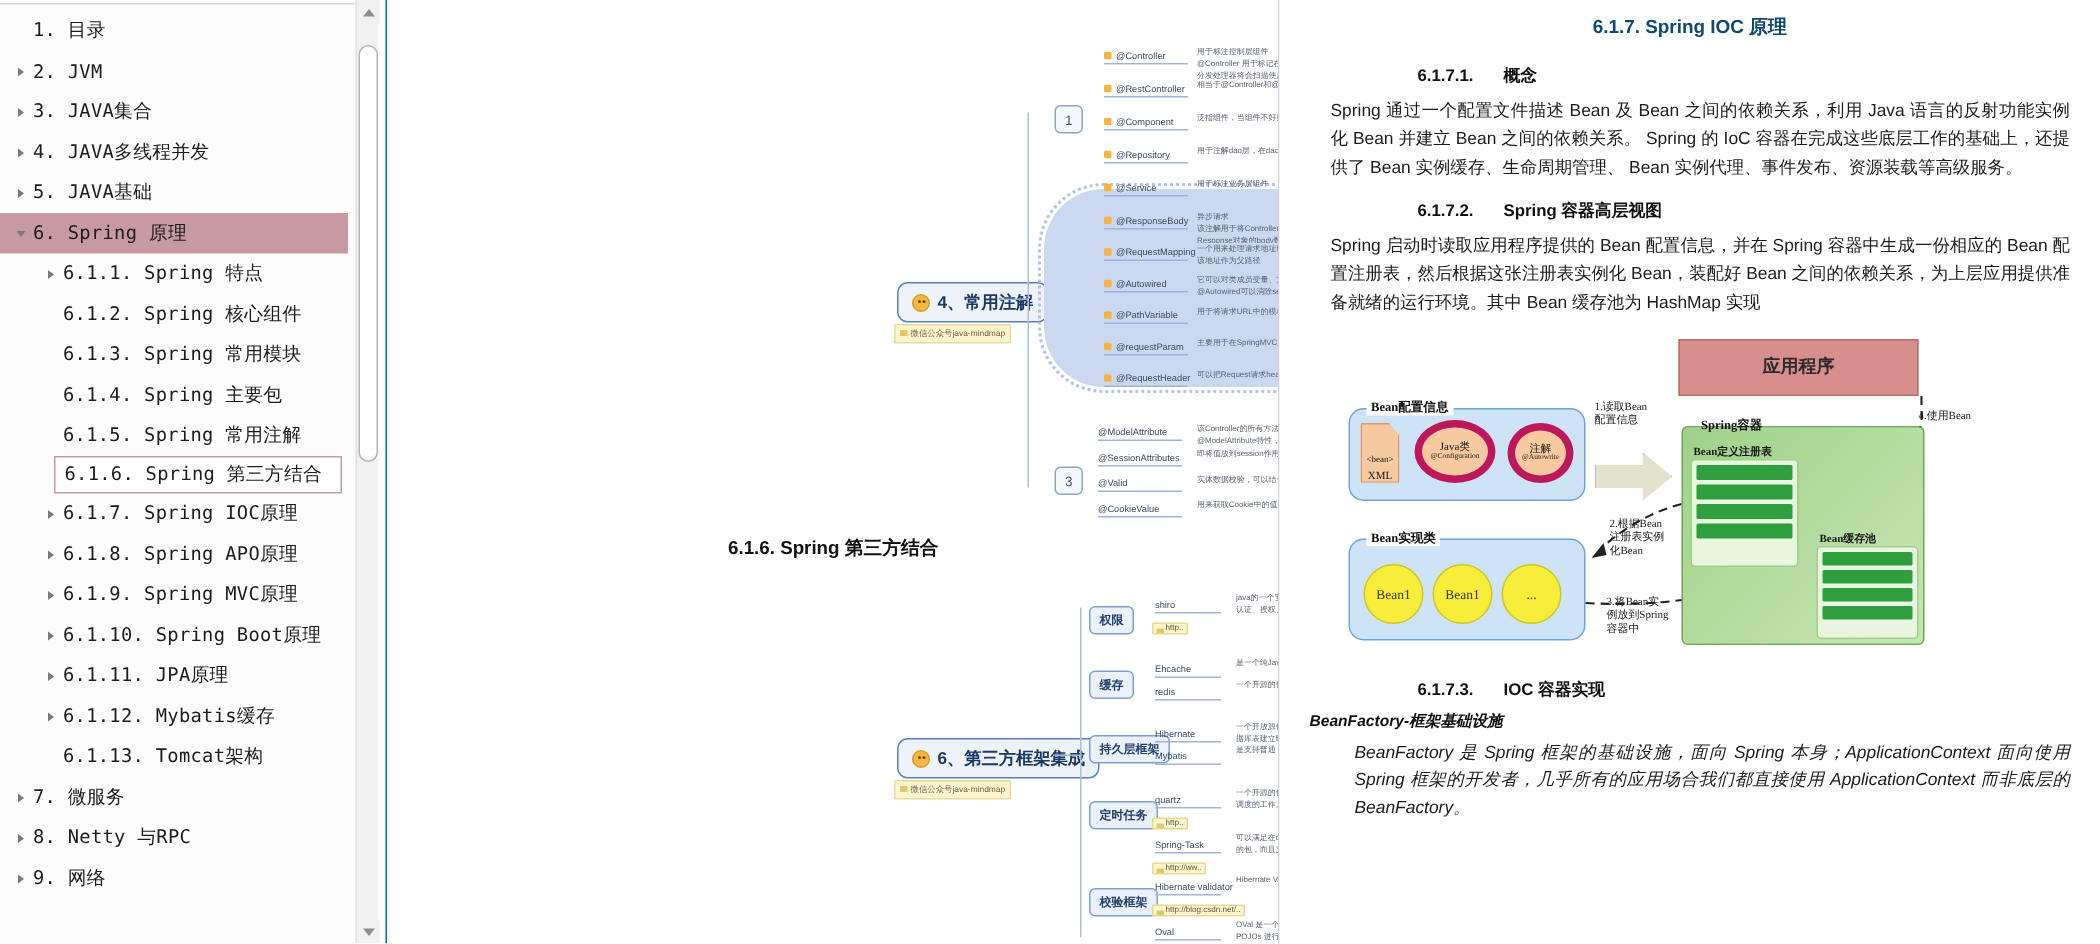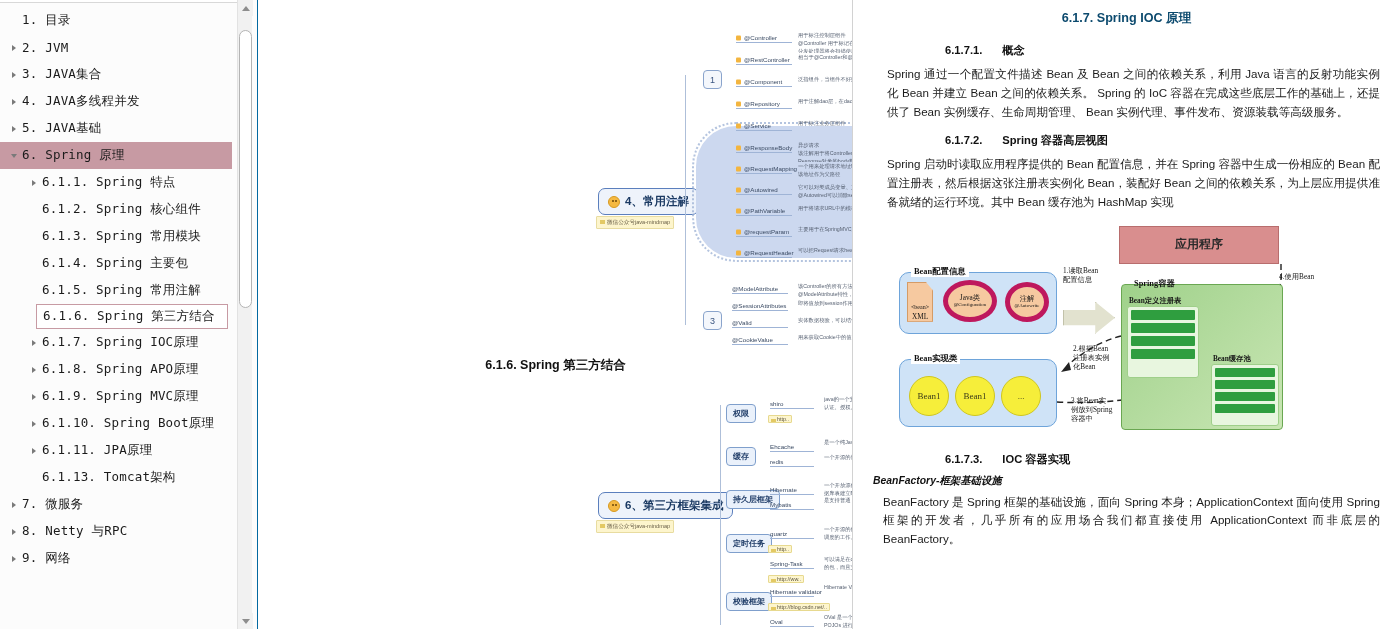--- a/index.html
+++ b/index.html
@@ -189,21 +189,21 @@
     font-size: 11.2px; font-weight: bold; color: #111;
     margin: 0 0 7px 78px;
     font-family: "Liberation Sans", sans-serif;
   }
   .h4 .num { margin-right: 20px; }
   .para {
     font-size: 11.6px; color: #1b1b1b; line-height: 1.62;
     text-align: justify; margin: 0 6px 12px 20px;
     font-family: "Liberation Sans", sans-serif;
   }
-  .para.indent { margin-left: 16px; }
+  .para.indent { margin-left: 36px; font-style: italic; }
   .subh {
     font-size: 10.4px; font-weight: bold; font-style: italic; color: #111;
     margin: 2px 0 5px 6px;
   }
   .figure {
     position: relative; width: 490px; height: 210px;
     margin: 4px 0 6px 14px;
   }
   .fig-box { position: absolute; }
   .app-prog {
@@ -354,20 +354,26 @@
           <span class="tw">
             <span class="arrow-collapsed"></span>
           </span>
           <span class="tree-label">6.1.10.  Spring Boot原理</span>
         </div>
         <div class="tree-item lvl2">
           <span class="tw">
             <span class="arrow-collapsed"></span>
           </span>
           <span class="tree-label">6.1.11.  JPA原理</span>
+        </div>
+        <div class="tree-item lvl2">
+          <span class="tw">
+            <span class="arrow-collapsed"></span>
+          </span>
+          <span class="tree-label">6.1.12.  Mybatis缓存</span>
         </div>
         <div class="tree-item lvl2">
           <span class="tw"></span>
           <span class="tree-label">6.1.13.  Tomcat架构</span>
         </div>
         <div class="tree-item lvl1">
           <span class="tw">
             <span class="arrow-collapsed"></span>
           </span>
           <span class="tree-label">7.     微服务</span>

